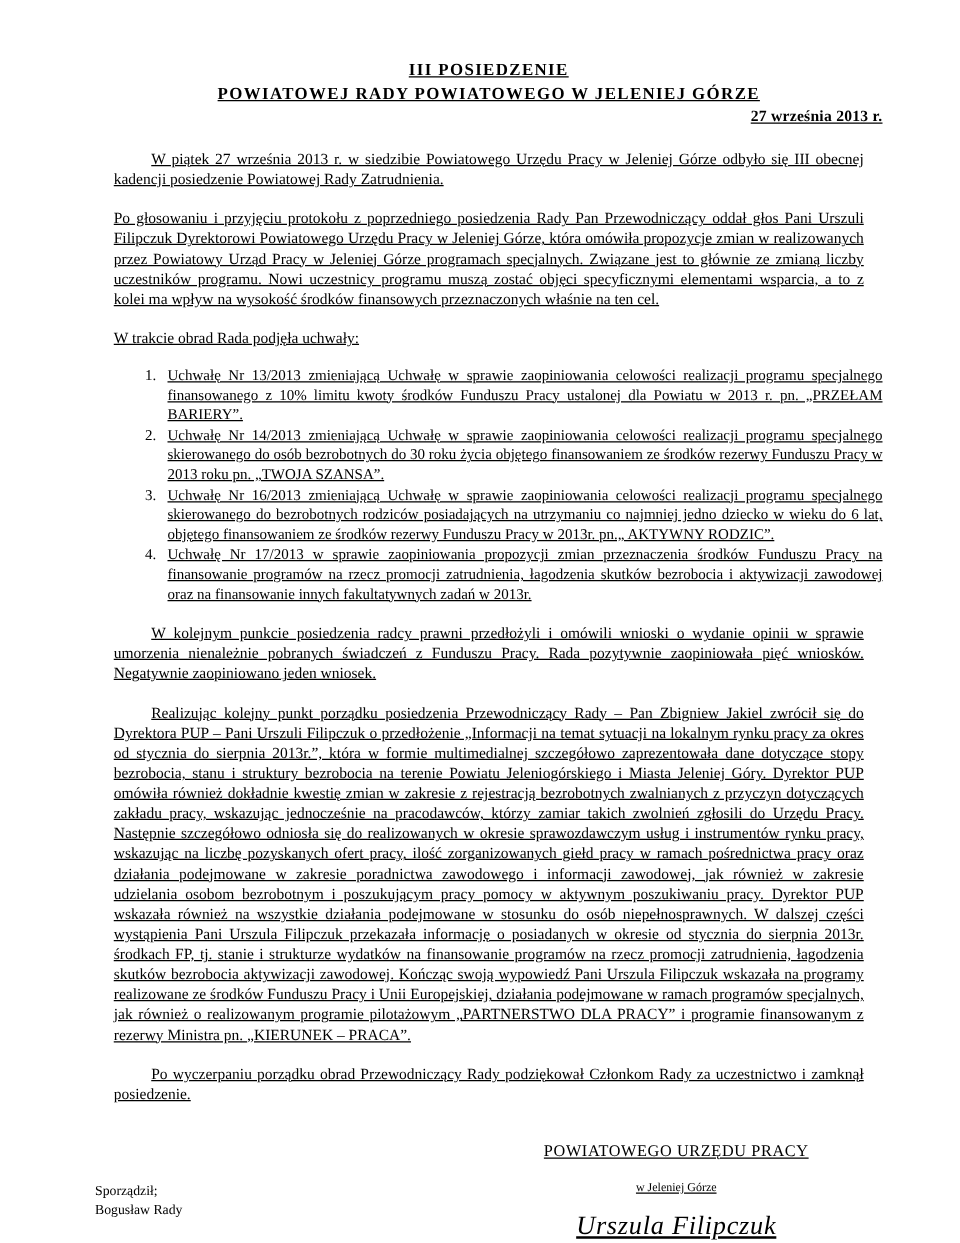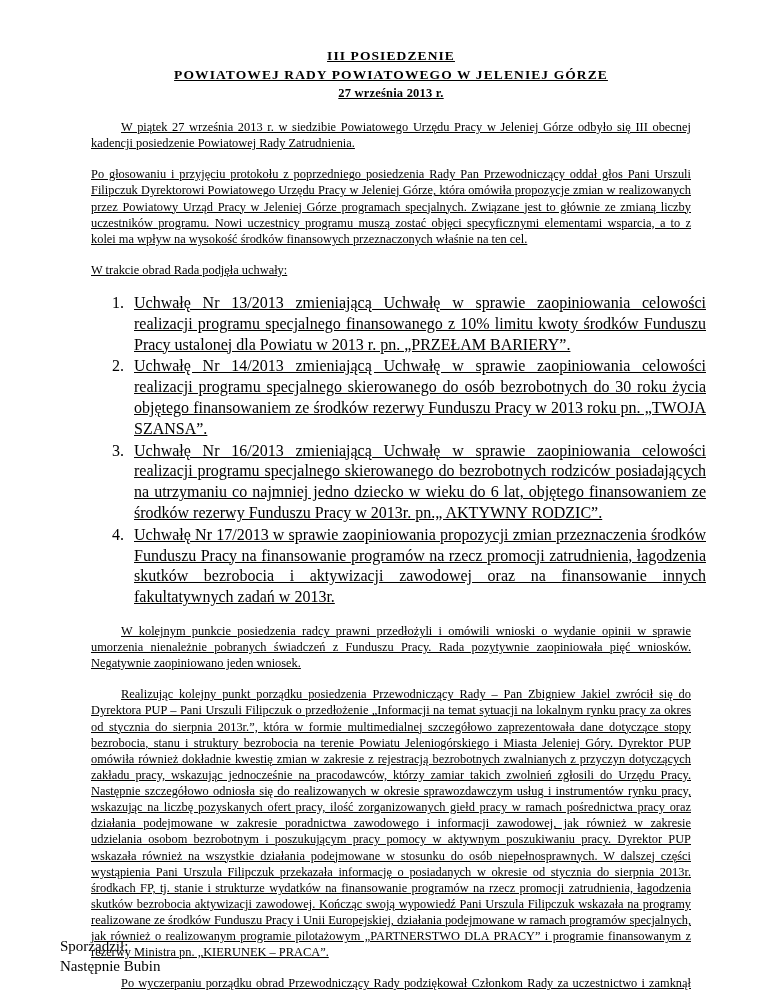--- a/index.html
+++ b/index.html
@@ -32,20 +32,21 @@
     letter-spacing: 1.1px;
     margin-bottom: 3px;
   }
   .title-line2 {
     letter-spacing: 1.1px;
     margin-bottom: 3px;
   }
   .title-line3 {
     letter-spacing: 0.2px;
     font-size: 12.5px;
+    text-align: right;
   }
   .body-text {
     font-size: 12.4px;
     line-height: 1.30;
     text-align: justify;
     margin-top: 18px;
   }
   .body-text p {
     margin: 15px;
     text-align: justify;
@@ -55,59 +56,59 @@
   }
   .gap-before {
     margin-top: 11px;
   }
   .small-gap {
     margin-top: 2px;
   }
   ol.resolutions {
     margin: 4px 0 0 0;
     padding-left: 52px;
-    font-size: 16px;
+    font-size: 12px;
     line-height: 1.30;
   }
   ol.resolutions > li {
     text-align: justify;
     margin-bottom: 1px;
     padding-left: 6px;
   }
   .signature {
     margin-top: 30px;
     text-align: center;
     padding-left: 300px;
   }
   .sig-dyrektor {
     font-weight: bold;
     font-size: 13px;
     letter-spacing: 0.8px;
   }
   .sig-office {
-    font-size: 10px;
+    font-size: 13px;
     letter-spacing: 0.5px;
     margin-top: 16px;
   }
   .sig-city {
     font-size: 9.6px;
     margin-top: 16px;
   }
   .sig-name {
     font-family: "Liberation Serif", serif;
     font-style: italic;
     font-size: 21px;
     margin-top: 12px;
     letter-spacing: 0.6px;
   }
   .footer {
     position: absolute;
-    left: 60px;
+    left: 76px;
     bottom: 18px;
-    font-size: 15px;
+    font-size: 11px;
     line-height: 1.35;
   }
 </style>
 </head>
 <body>
 
 <div class="page">
 
   <div class="title-block">
     <div class="title-line1">III  POSIEDZENIE</div>
@@ -136,16 +137,16 @@
   </div>
 
   <div class="signature">
     <div class="sig-office">POWIATOWEGO  URZĘDU  PRACY</div>
     <div class="sig-city">w Jeleniej  Górze</div>
     <div class="sig-name">Urszula  Filipczuk</div>
   </div>
 
   <div class="footer">
     <div>Sporządził;</div>
-    <div>Następnie Bubin</div>
+    <div>Bogusław Rady</div>
   </div>
 
 </div>
 
 </body></html>

